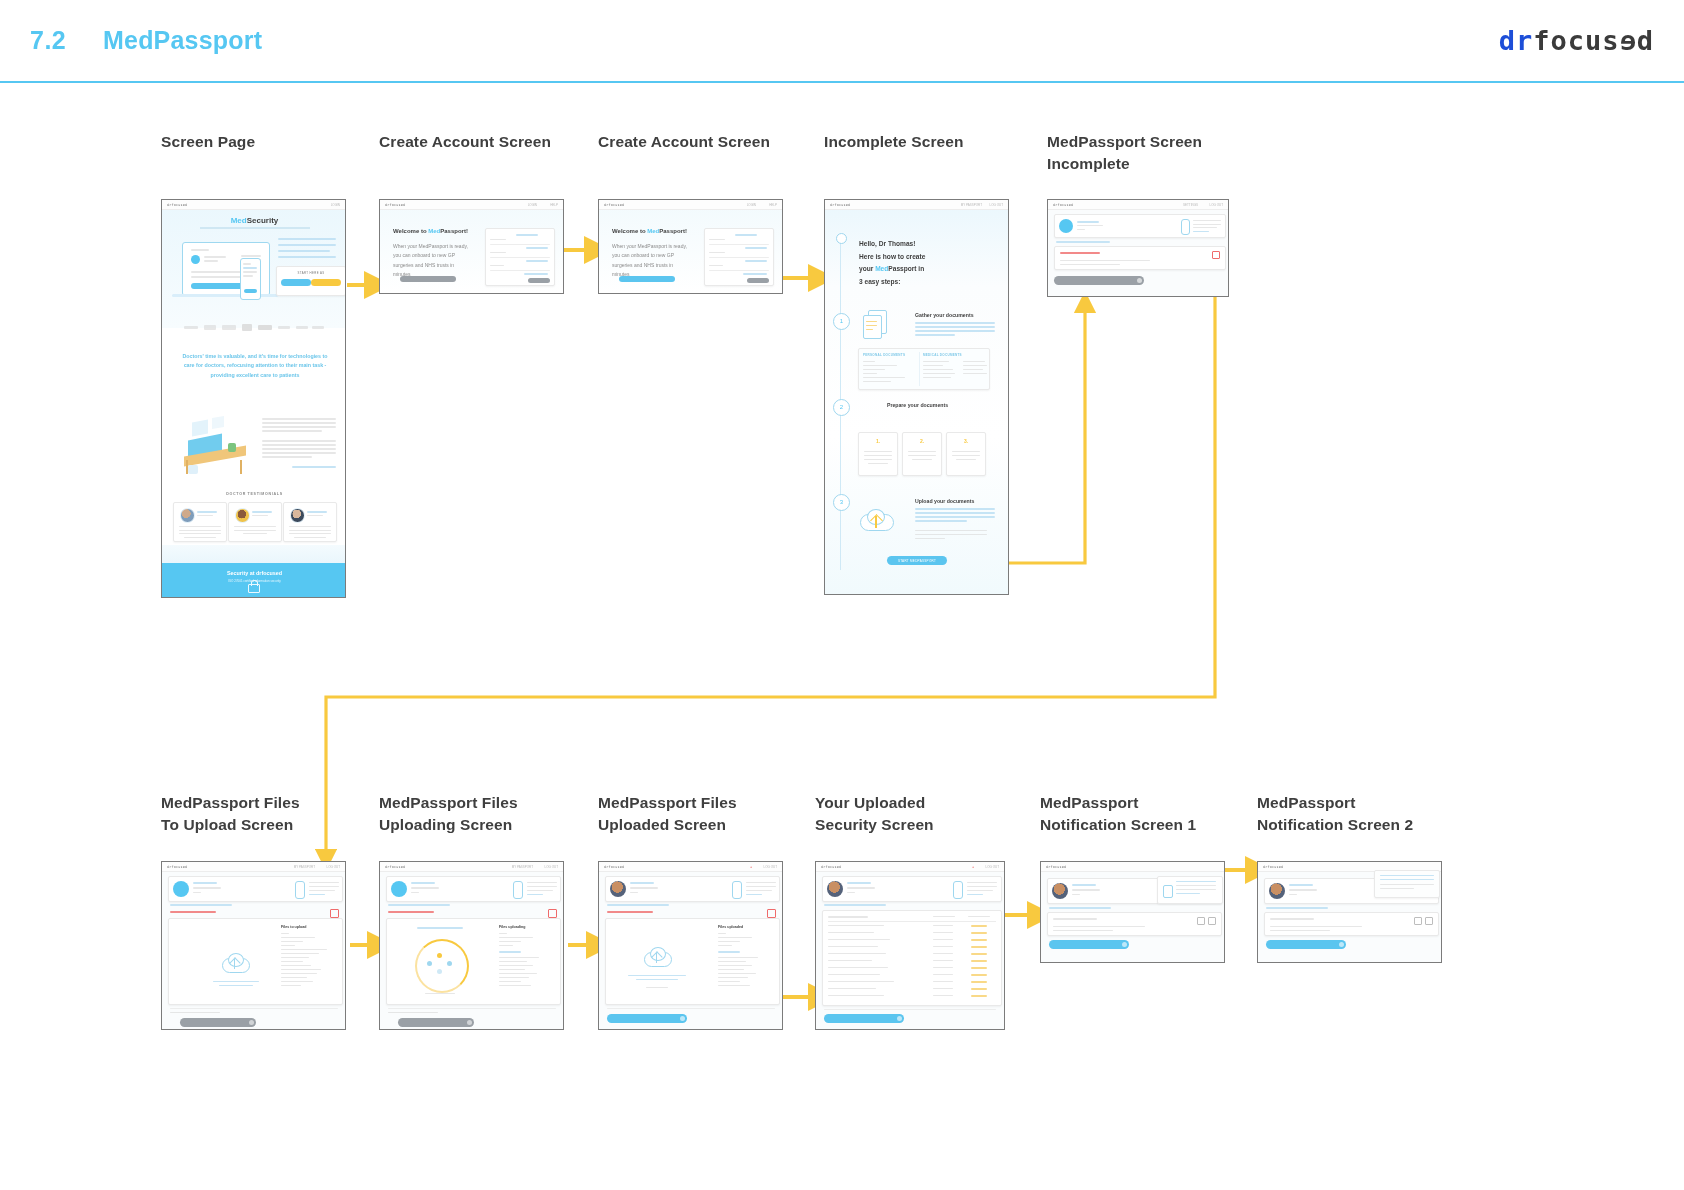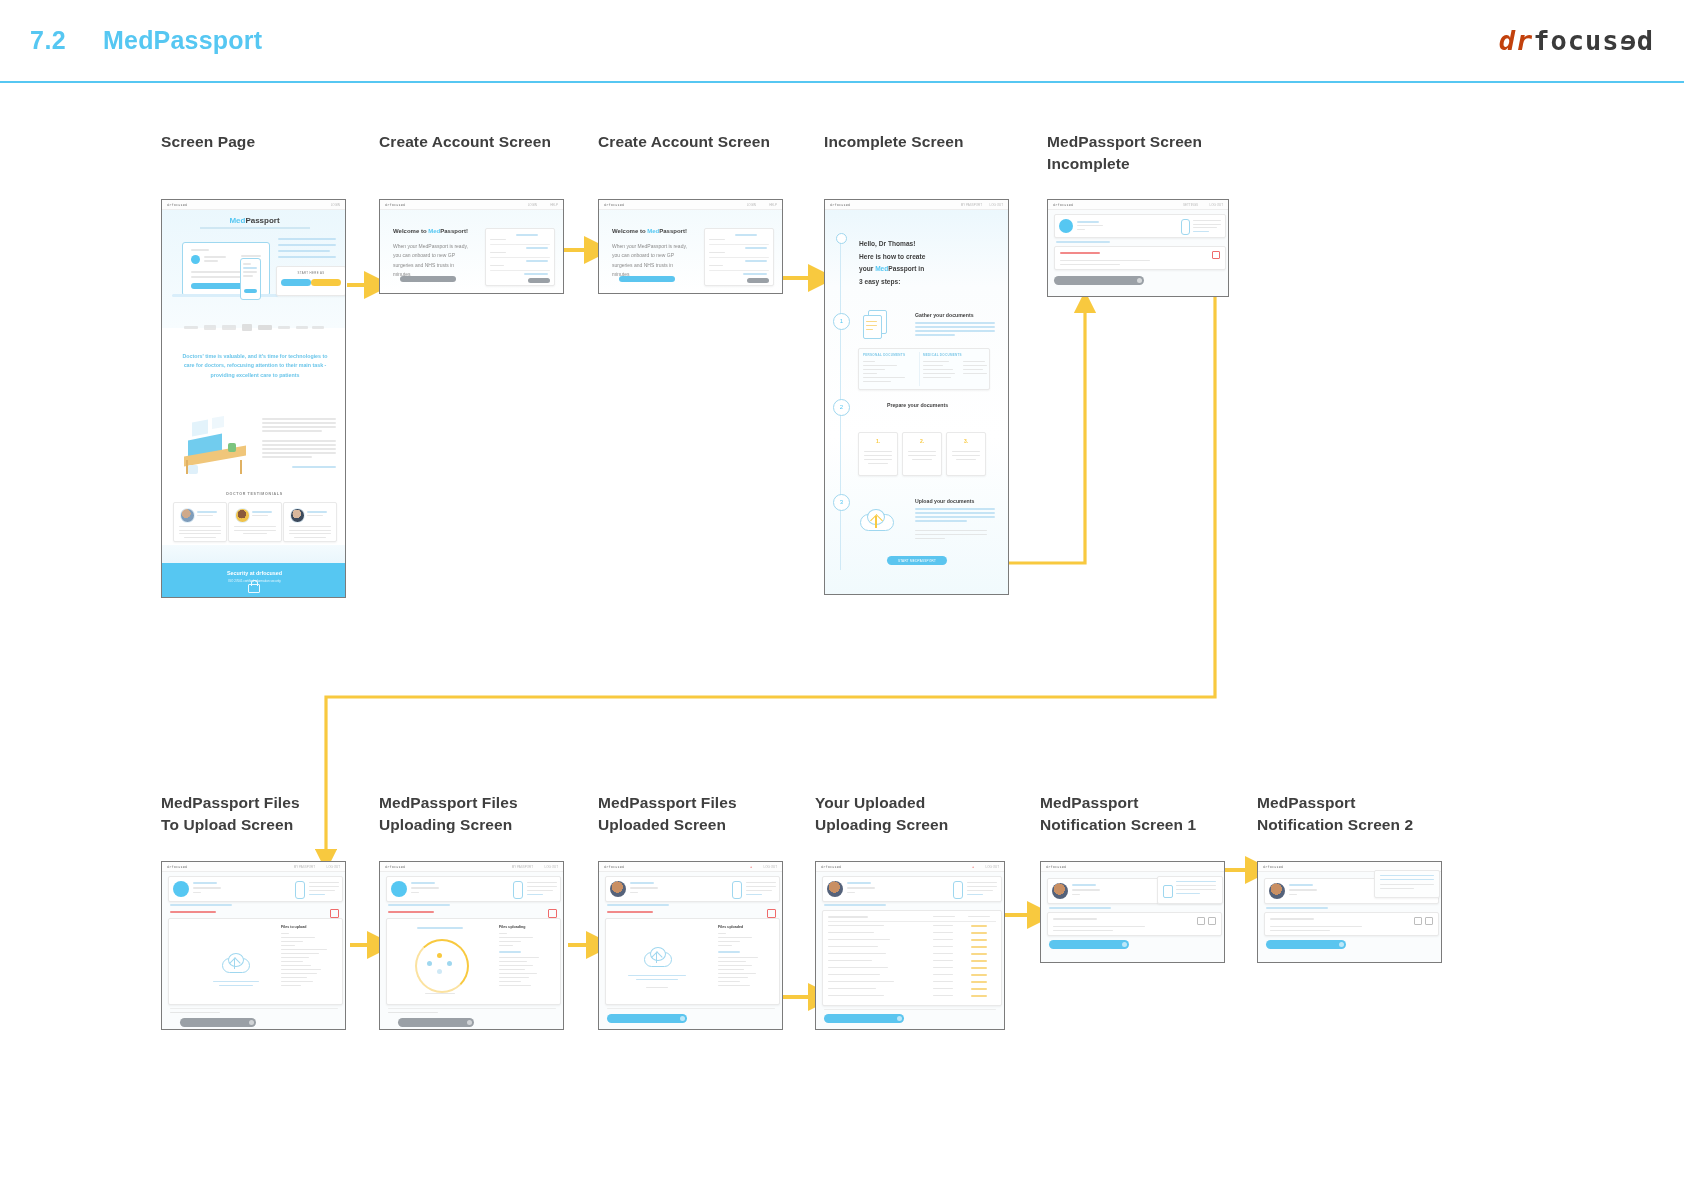--- a/index.html
+++ b/index.html
@@ -8,21 +8,21 @@
     background:#ffffff;
     font-family:"Liberation Sans", sans-serif;
     overflow:hidden;
     position:relative;
   }
   
   .header{position:absolute;left:0;top:0;width:1684px;height:82px;background:#fff;}
   .hdr-num{position:absolute;left:30px;top:26px;font-size:25px;font-weight:bold;color:#56C7F2;letter-spacing:.5px;}
   .hdr-title{position:absolute;left:103px;top:26px;font-size:25px;font-weight:bold;color:#56C7F2;letter-spacing:.2px;}
   .logo{position:absolute;right:30px;top:25px;font-family:"DejaVu Sans Mono",monospace;font-size:27px;font-weight:bold;letter-spacing:1px;}
-  .logo .dr{color:#c2410c;font-style:italic;}
+  .logo .dr{color:#1d4ed8;}
   .logo .fo{color:#3b3b3b;}
   .hdr-rule{position:absolute;left:0;top:81px;width:1684px;height:2px;background:#56C7F2;}
 
   
   .slabel{position:absolute;font-size:15.5px;font-weight:bold;color:#3f3f3f;line-height:1.45;letter-spacing:.1px;white-space:pre-line;}
 
   
   .mock{position:absolute;background:#fff;border:1.5px solid #7b7b7b;box-sizing:border-box;overflow:hidden;}
   .mock .bar{position:absolute;left:0;top:0;right:0;height:9px;background:#fdfdfd;border-bottom:1px solid #ededed;}
   .mini-logo{position:absolute;left:5px;top:2.5px;font-family:"DejaVu Sans Mono",monospace;font-size:3.4px;color:#6d6d6d;letter-spacing:.2px;}
@@ -79,21 +79,21 @@
 <div class="slabel" style="left:824px;top:131px;">Incomplete Screen</div>
 <div class="slabel" style="left:1047px;top:131px;">MedPassport Screen
 Incomplete</div>
 
 <div class="mock" style="left:161px;top:199px;width:185px;height:399px;">
   <div style="position:absolute;left:0;top:0;right:0;height:128px;background:linear-gradient(180deg,#eaf7fd 0%,#f7fcfe 100%);"></div>
   <div class="bar"></div>
   <div class="mini-logo"><b></b>drfocused</div>
   <div class="navmini" style="right:5px;">LOGIN</div>
 
-  <div style="position:absolute;left:0;top:16px;width:185px;text-align:center;font-size:8px;font-weight:bold;color:#3f3f3f;"><span style="color:#56C7F2;">Med</span><span>Passport</span></div>
+  <div style="position:absolute;left:0;top:16px;width:185px;text-align:center;font-size:8px;font-weight:bold;color:#3f3f3f;"><span style="color:#56C7F2;">Med</span><span>Security</span></div>
   <div style="position:absolute;left:38px;top:27px;width:110px;height:2.2px;background:#cfe7f3;"></div>
 
   <div style="position:absolute;left:20px;top:42px;width:86px;height:52px;border:1px solid #9ed8f0;border-radius:3px;background:#fff;">
     <div class="tl" style="left:8px;top:6px;width:18px;height:2px;"></div>
     <div class="avatar" style="left:8px;top:12px;width:9px;height:9px;background:#56C7F2;"></div>
     <div class="tl" style="left:21px;top:13px;width:22px;height:1.8px;"></div>
     <div class="tl" style="left:21px;top:17px;width:14px;height:1.8px;"></div>
     <div class="tl" style="left:58px;top:12px;width:20px;height:1.8px;"></div>
     <div class="tl" style="left:58px;top:16px;width:20px;height:1.8px;"></div>
     <div class="tl" style="left:58px;top:20px;width:14px;height:1.8px;"></div>
@@ -370,21 +370,21 @@
   </div>
 </div>
 
 <div class="slabel" style="left:161px;top:792px;">MedPassport Files
 To Upload Screen</div>
 <div class="slabel" style="left:379px;top:792px;">MedPassport Files
 Uploading Screen</div>
 <div class="slabel" style="left:598px;top:792px;">MedPassport Files
 Uploaded Screen</div>
 <div class="slabel" style="left:815px;top:792px;">Your Uploaded
-Uploading Screen</div>
+Security Screen</div>
 <div class="slabel" style="left:1040px;top:792px;">MedPassport
 Notification Screen 1</div>
 <div class="slabel" style="left:1257px;top:792px;">MedPassport
 Notification Screen 2</div>
 
 <div class="mock" style="left:161px;top:861px;width:185px;height:169px;">
   <div style="position:absolute;left:0;top:0;right:0;bottom:0;background:#fafcfd;"></div>
   <div class="bar"></div>
   <div class="mini-logo">drfocused</div>
   <div class="navmini" style="right:30px;">MY PASSPORT</div>

